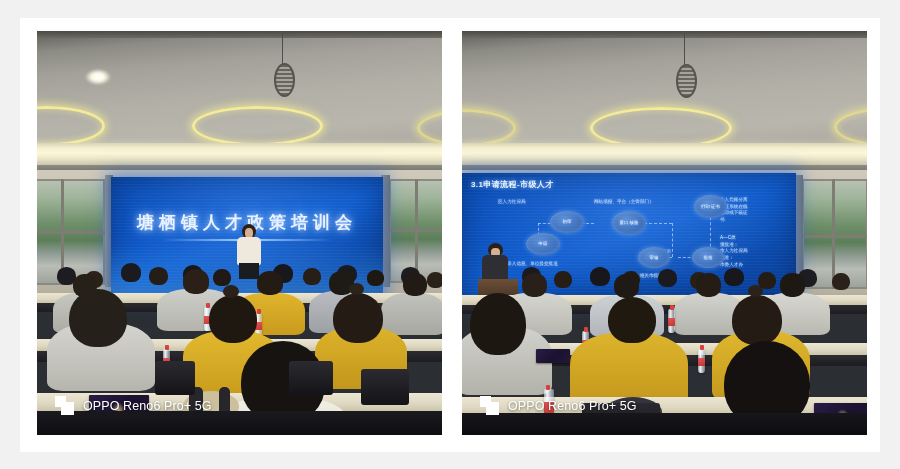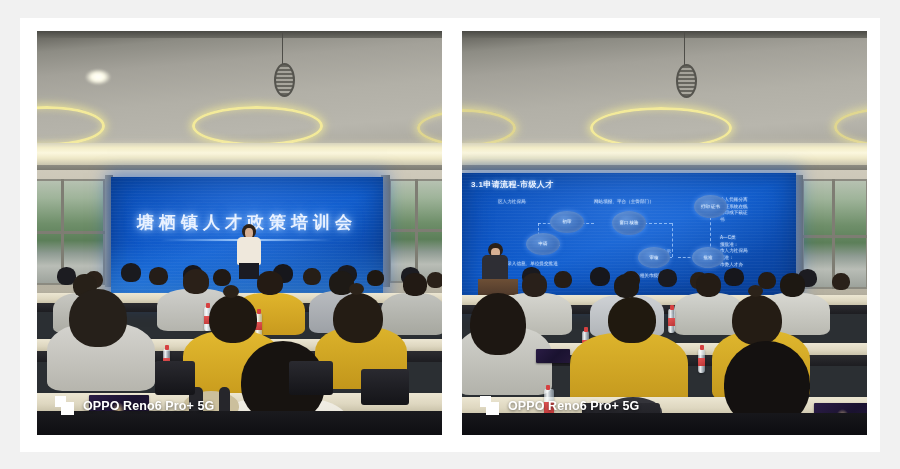--- a/index.html
+++ b/index.html
@@ -340,21 +340,21 @@
     background: #ffffff;
   }
   .wm-logo .sq-b {
     position: absolute; right: 0; bottom: 0;
     width: 13px; height: 13px;
     background: #ffffff;
   }
   .wm-text {
     color: #ffffff;
     font-size: 12.5px;
-    font-weight: 700;
+    font-weight: 400;
     letter-spacing: .1px;
     text-shadow: 0 1px 3px rgba(0,0,0,.55);
     white-space: nowrap;
   }
 </style>
 </head>
 <body>
 
 <div id="photo-card">
 

